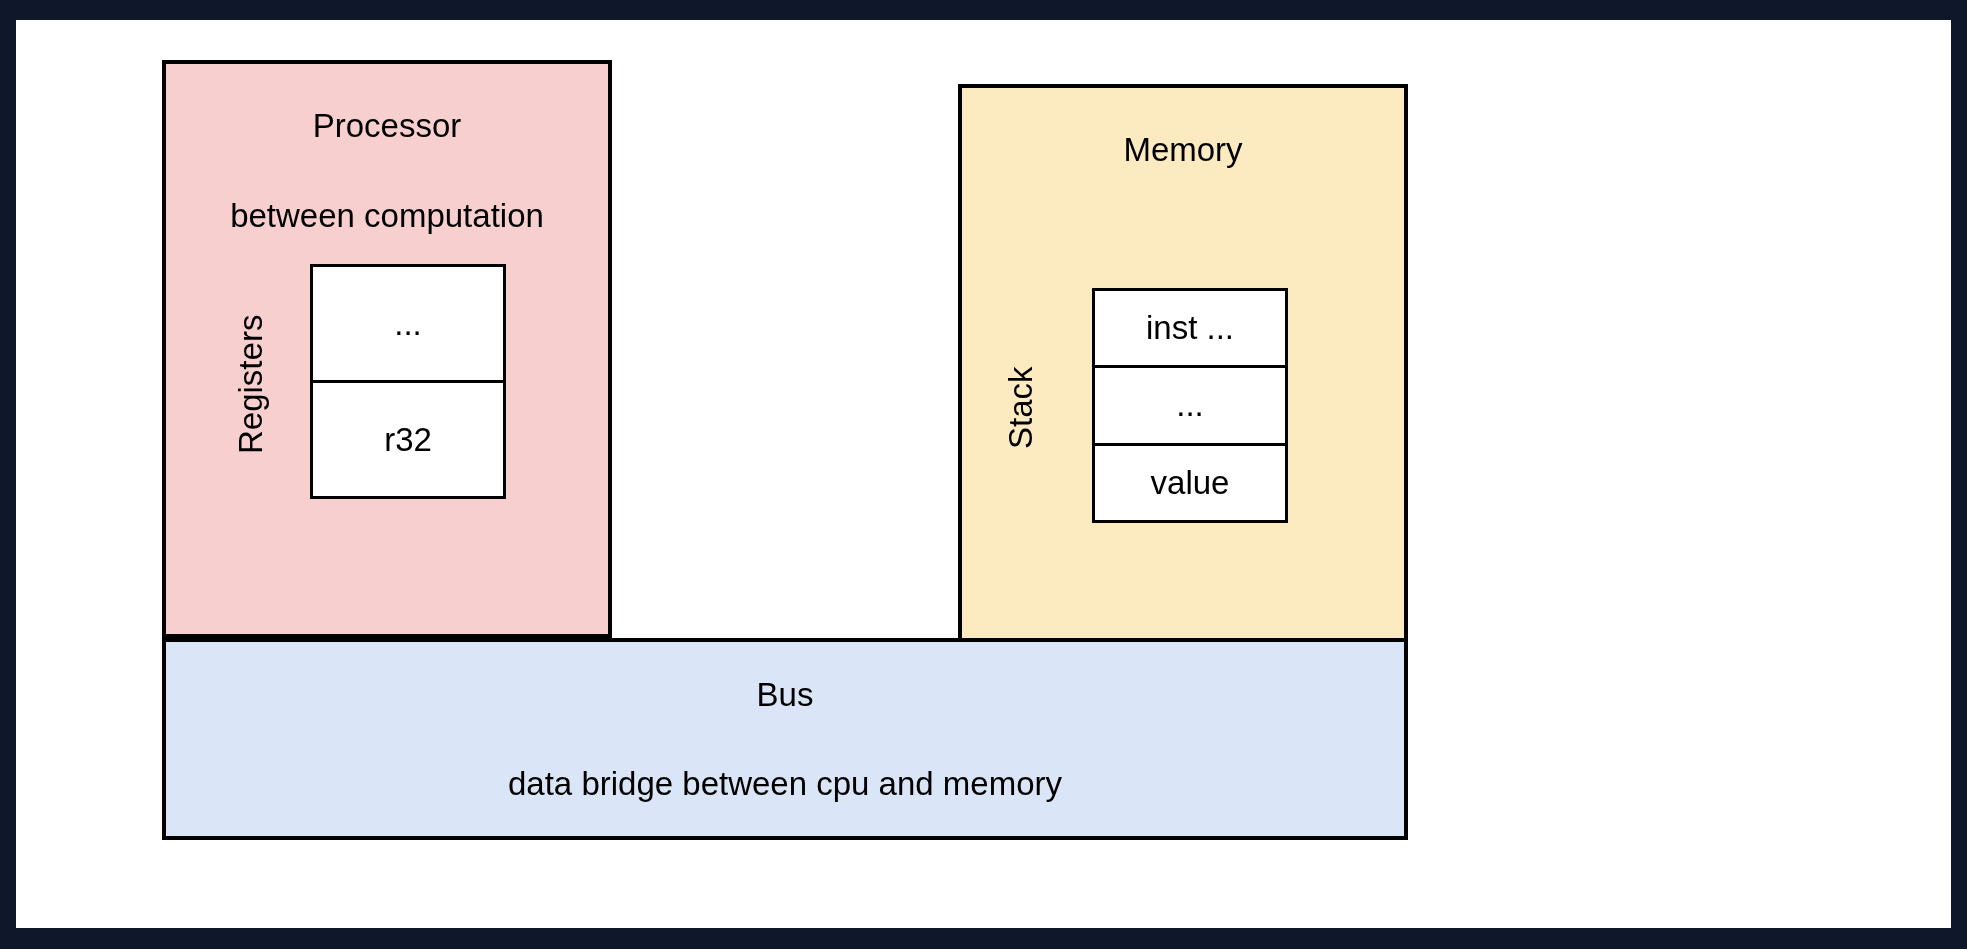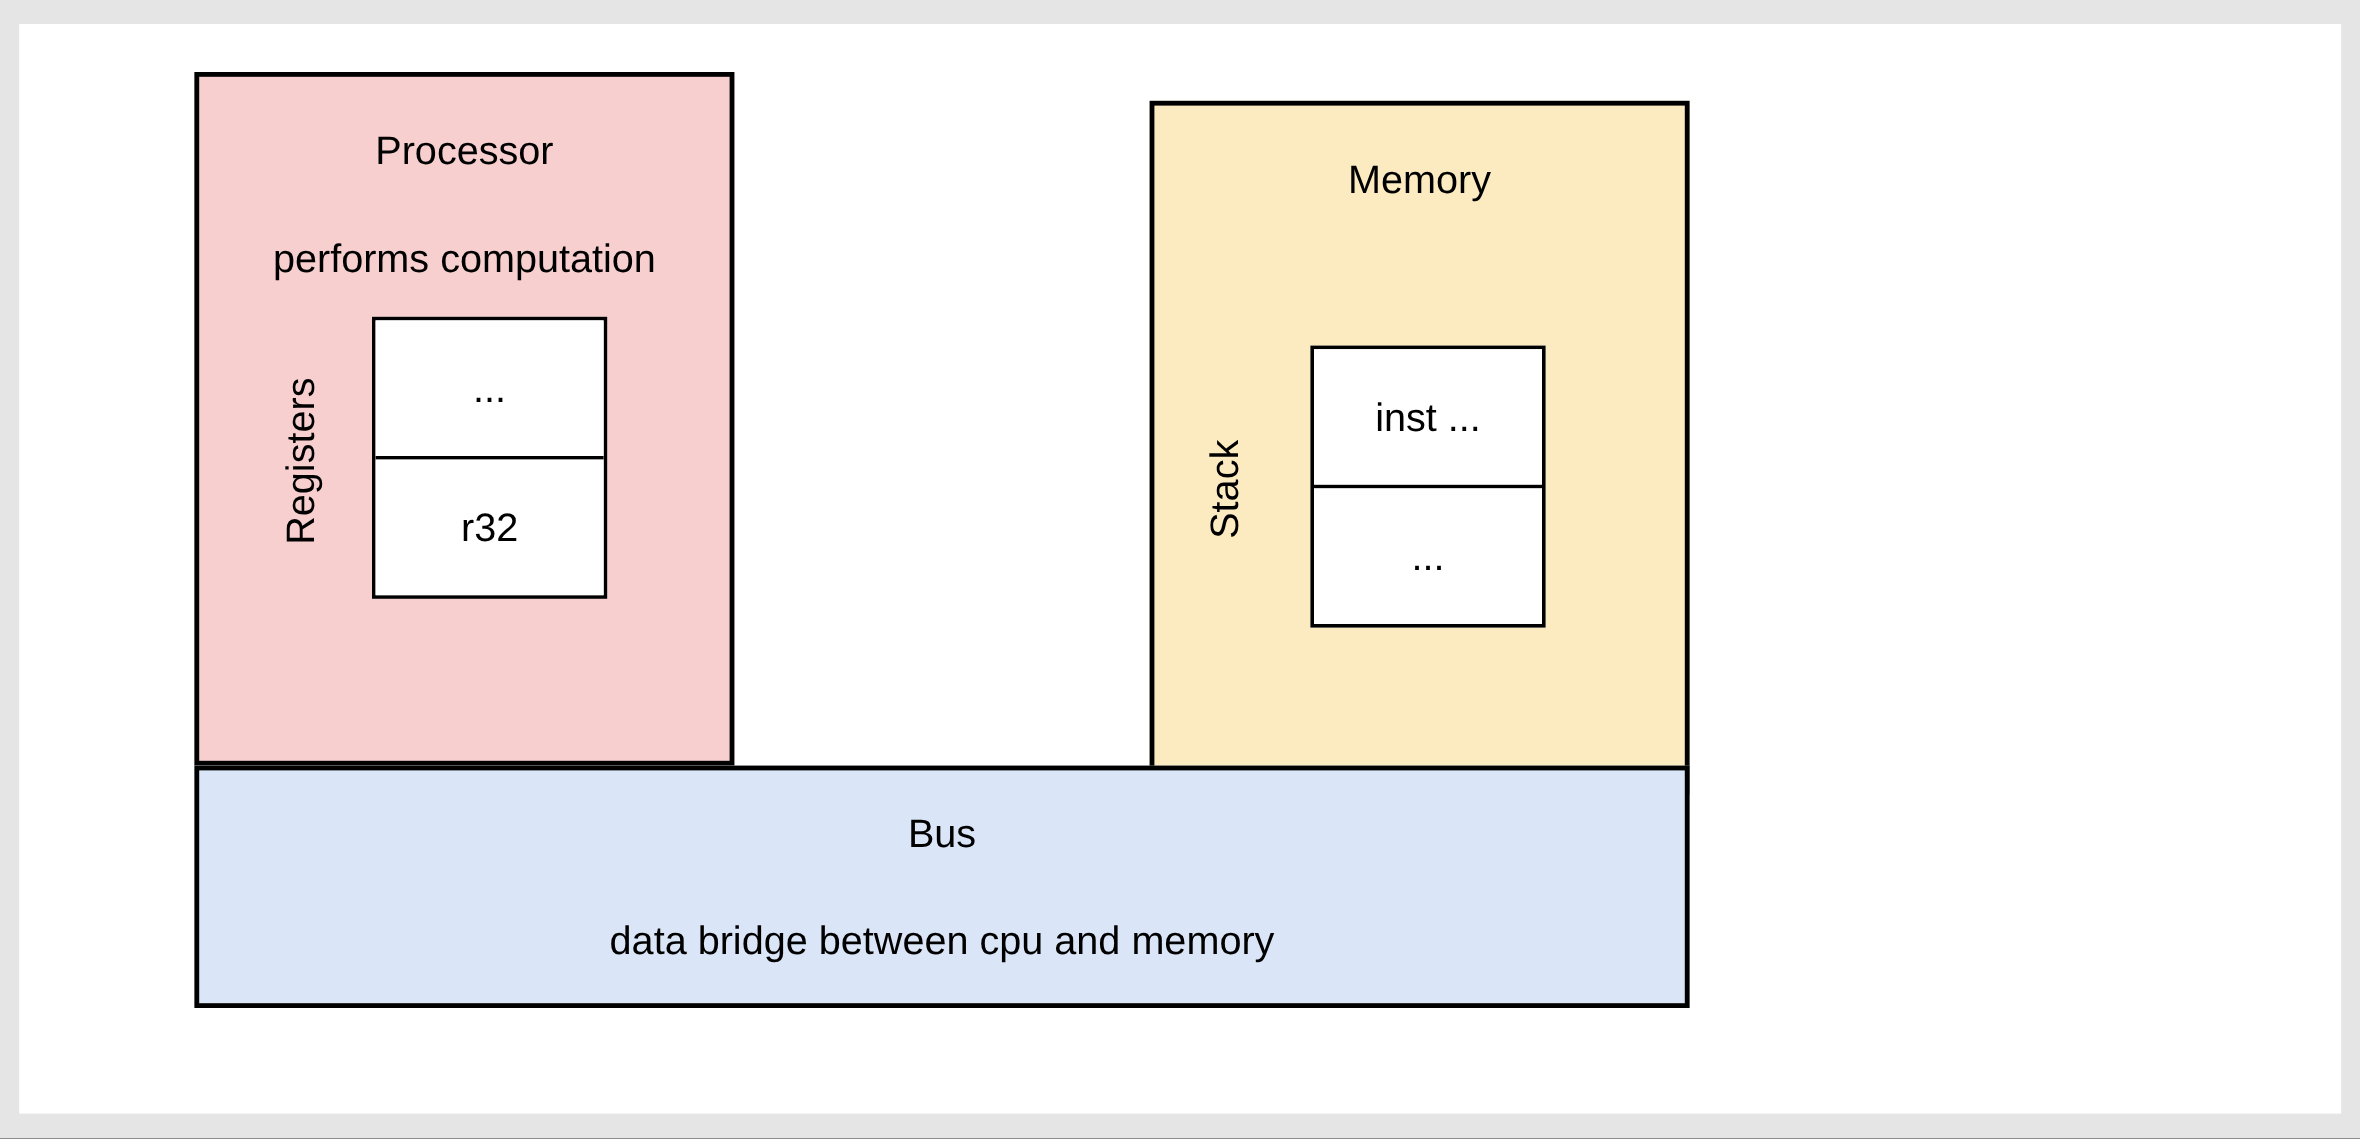--- a/index.html
+++ b/index.html
@@ -13,21 +13,21 @@
     height: 949px;
     overflow: hidden;
     font-family: "Liberation Sans", sans-serif;
   }
 
   
   #stage {
     position: relative;
     width: 1967px;
     height: 949px;
-    background: #e5e5e5;
+    background: #0f172a;
   }
 
   
   #canvas {
     position: absolute;
     left: 16px;
     top: 20px;
     width: 1935px;
     height: 908px;
     background: #ffffff;
@@ -165,38 +165,39 @@
 </head>
 <body>
 
 <div id="stage">
   <div id="canvas">
 
     <div id="diagram">
 
       <div class="unit processor">
         <div class="unit-title">Processor</div>
-        <div class="unit-subtitle">performs computation</div>
+        <div class="unit-subtitle">between computation</div>
 
         <div class="side-label">Registers</div>
 
         <div class="cell-stack">
           <div class="cell">...</div>
           <div class="cell">r32</div>
         </div>
       </div>
 
       <div class="unit memory">
         <div class="unit-title">Memory</div>
 
         <div class="side-label">Stack</div>
 
         <div class="cell-stack">
           <div class="cell">inst ...</div>
           <div class="cell">...</div>
+          <div class="cell">value</div>
         </div>
       </div>
 
       <div id="bus">
         <div class="bus-title">Bus</div>
         <div class="bus-subtitle">data bridge between cpu and memory</div>
       </div>
 
     </div>
   </div>

